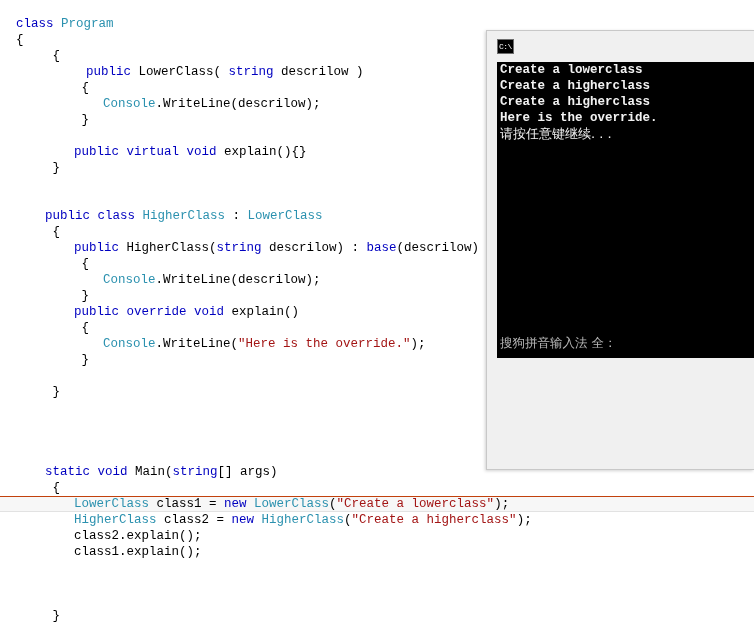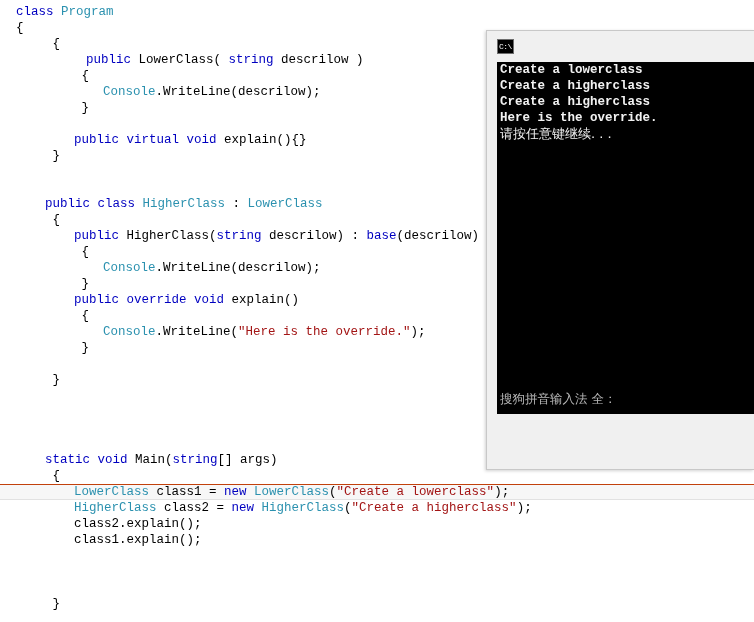--- a/index.html
+++ b/index.html
@@ -7,21 +7,21 @@
     width:754px;height:622px;
     background:#ffffff;
     font-family:"Liberation Mono","DejaVu Sans Mono",monospace;
     overflow:hidden;
     position:relative;
   }
   
   #editor{
     position:absolute;left:0;top:0;width:754px;height:622px;
     background:#ffffff;
-    padding-top:4px;
+    padding-top:16px;
     box-sizing:border-box;
   }
   .code-line{
     height:16px;line-height:16px;
     font-size:12.5px;
     white-space:pre;
     padding-left:16px;
     color:#000000;
     letter-spacing:0px;
   }
@@ -74,21 +74,21 @@
     right:4px;top:7px;
     font-family:"Liberation Sans","DejaVu Sans",sans-serif;
     font-size:13px;
     color:#3b3b3b;
     white-space:nowrap;
     margin-top:44px;
   }
   #console-body{
     position:absolute;
     left:10px;top:31px;
-    width:258px;height:352px;
+    width:258px;height:296px;
     background:#000000;
     overflow:hidden;
   }
   .con-line{
     color:#f2f2f2;
     font-family:"Liberation Mono","DejaVu Sans Mono",monospace;
     font-size:12.5px;
     line-height:16px;
     height:16px;
     white-space:pre;

